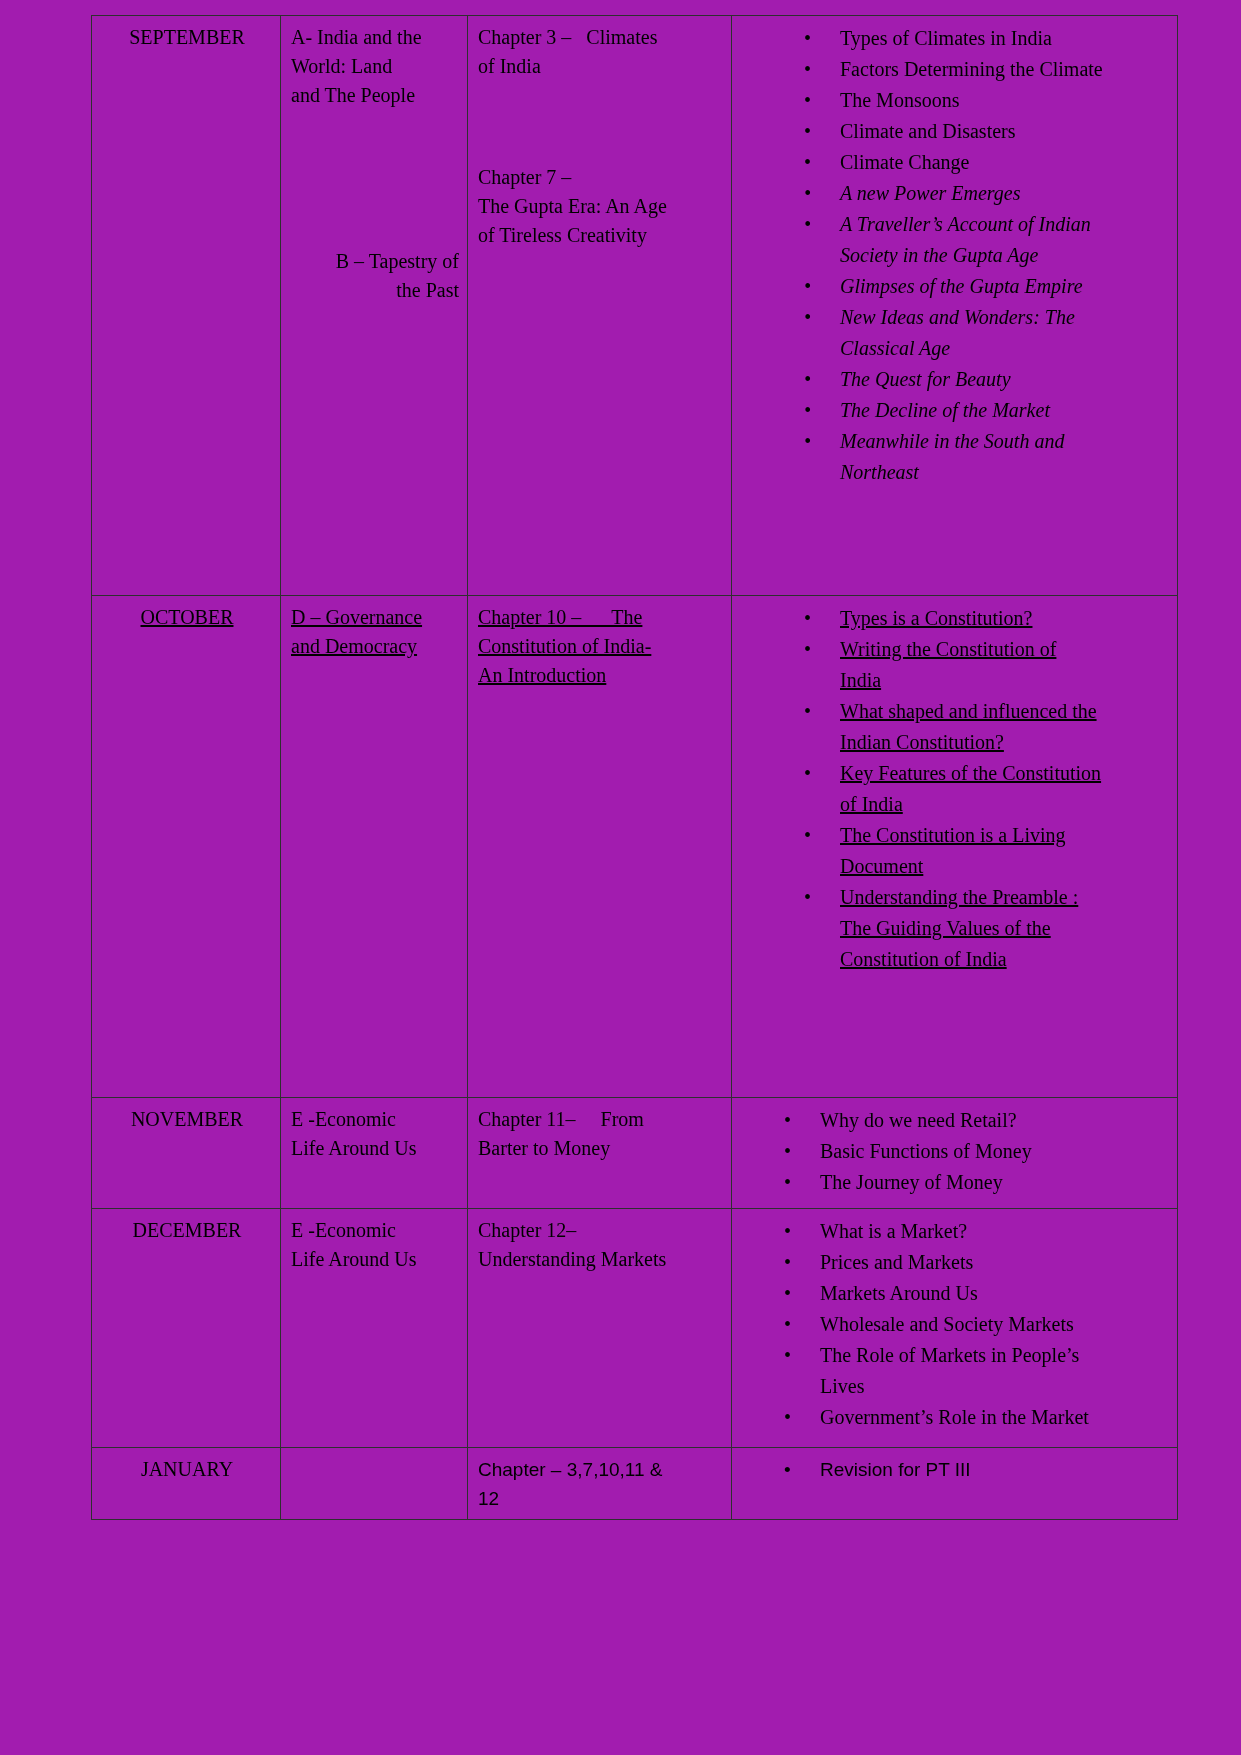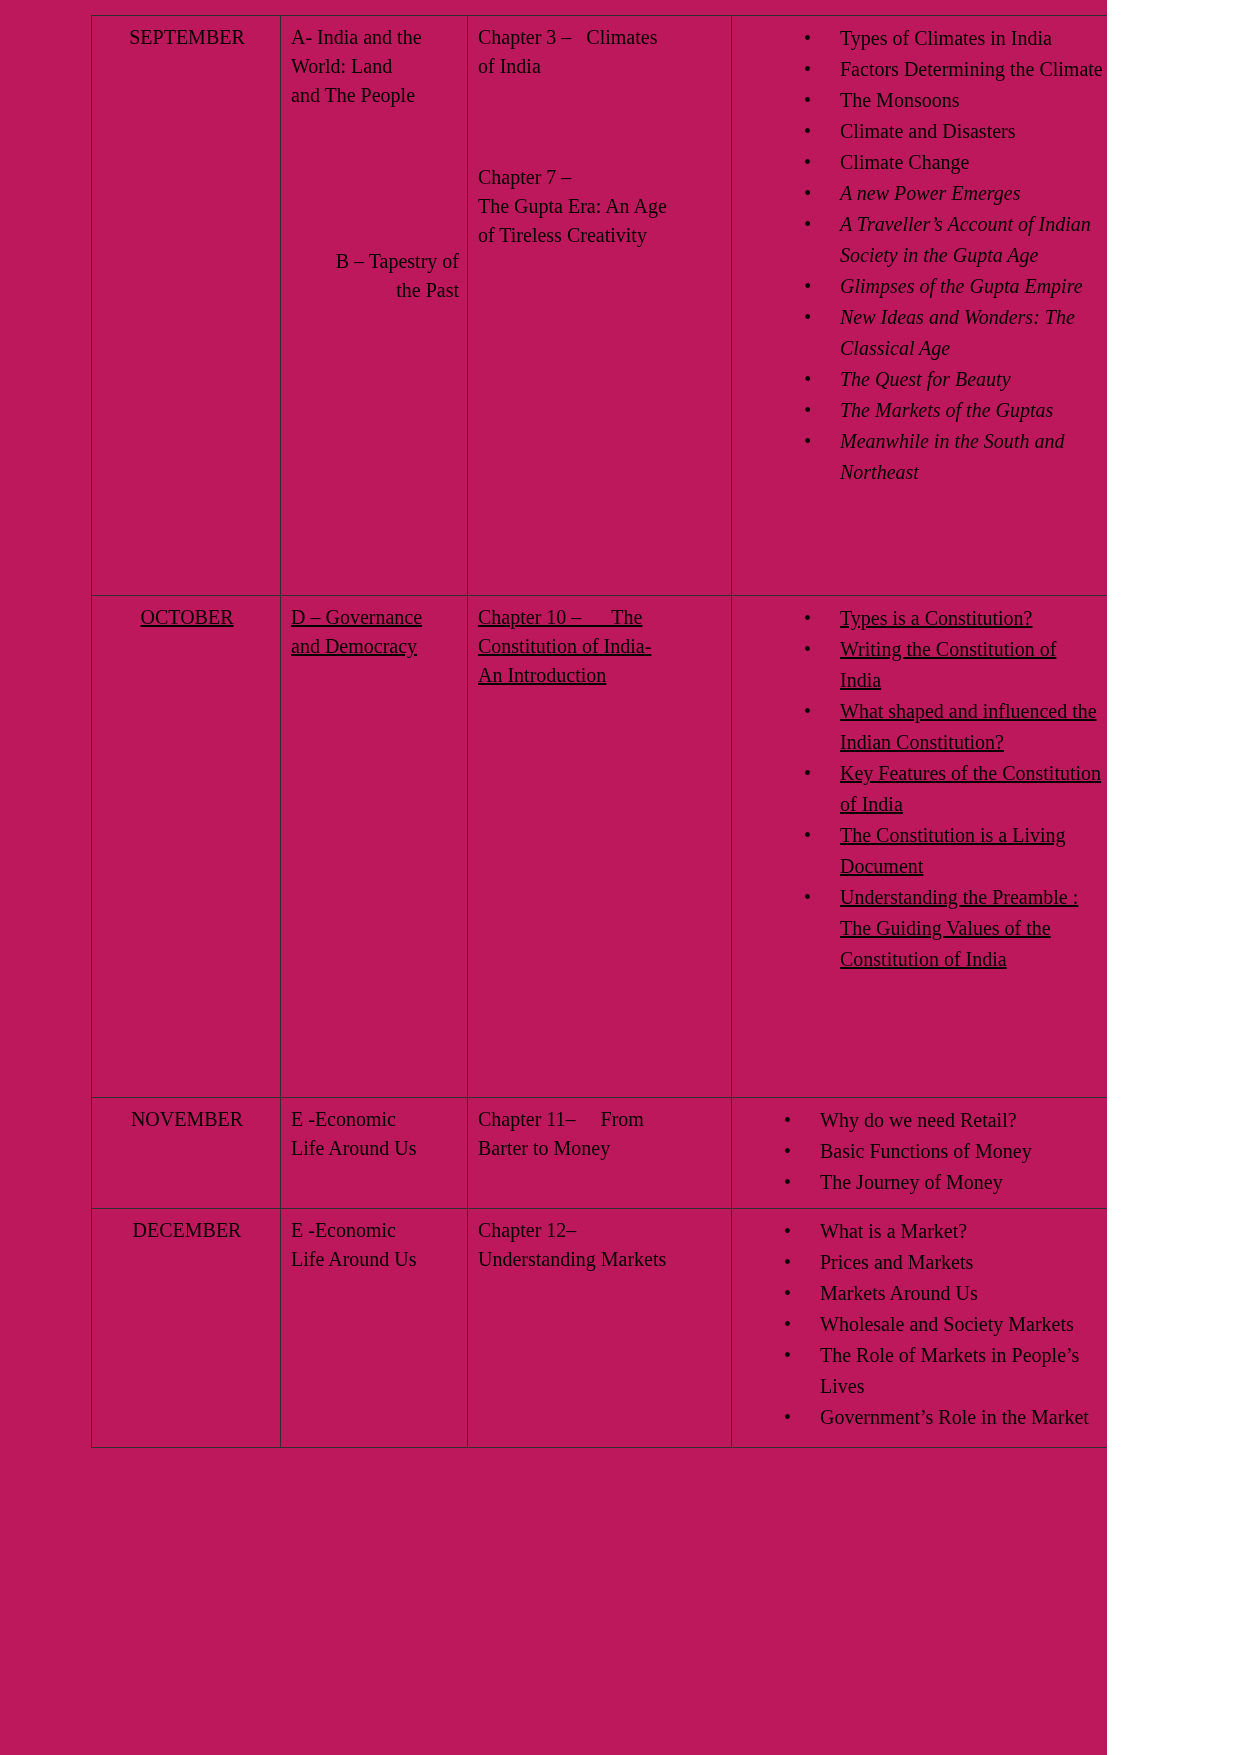--- a/index.html
+++ b/index.html
@@ -1,20 +1,20 @@
 <!DOCTYPE html>
 <html><head>
 <meta charset="utf-8">
 <style>
   html, body { margin: 0; padding: 0; background: #ffffff; }
   .page {
     position: relative;
-    width: 1107px;
+    width: 1241px;
     height: 1755px;
-    background: #be185d;
+    background: #a21caf;
     font-family: "Liberation Serif", "DejaVu Serif", serif;
     color: #000000;
     overflow: hidden;
   }
   table.syllabus {
     position: absolute;
     left: 91px;
     top: 15px;
     width: 1086px;
     border-collapse: collapse;
@@ -105,21 +105,21 @@
               <li>Climate Change</li>
             </ul>
           <ul class="topics topics-b">
               <li>A new Power Emerges</li>
               <li>A Traveller’s Account of Indian
 Society in the Gupta Age</li>
               <li>Glimpses of the Gupta Empire</li>
               <li>New Ideas and Wonders: The
 Classical Age</li>
               <li>The Quest for Beauty</li>
-              <li>The Markets of the Guptas</li>
+              <li>The Decline of the Market</li>
               <li>Meanwhile in the South and
 Northeast</li>
             </ul>
         </td>
       </tr>
 
       <tr class="row-oct">
         <td class="month-cell">OCTOBER</td>
         <td>
           <div class="ml">D – Governance
@@ -183,16 +183,29 @@
               <li>Prices and Markets</li>
               <li>Markets Around Us</li>
               <li>Wholesale and Society Markets</li>
               <li>The Role of Markets in People’s
 Lives</li>
               <li>Government’s Role in the Market</li>
             </ul>
         </td>
       </tr>
 
+      <tr class="row-jan">
+        <td class="month-cell">JANUARY</td>
+        <td></td>
+        <td>
+          <div class="ml sans">Chapter – 3,7,10,11 &amp;
+12</div>
+        </td>
+        <td>
+          <ul class="topics tight sans">
+              <li>Revision for PT III</li>
+            </ul>
+        </td>
+      </tr>
 
     </tbody>
   </table>
 </div>
 
 </body></html>

